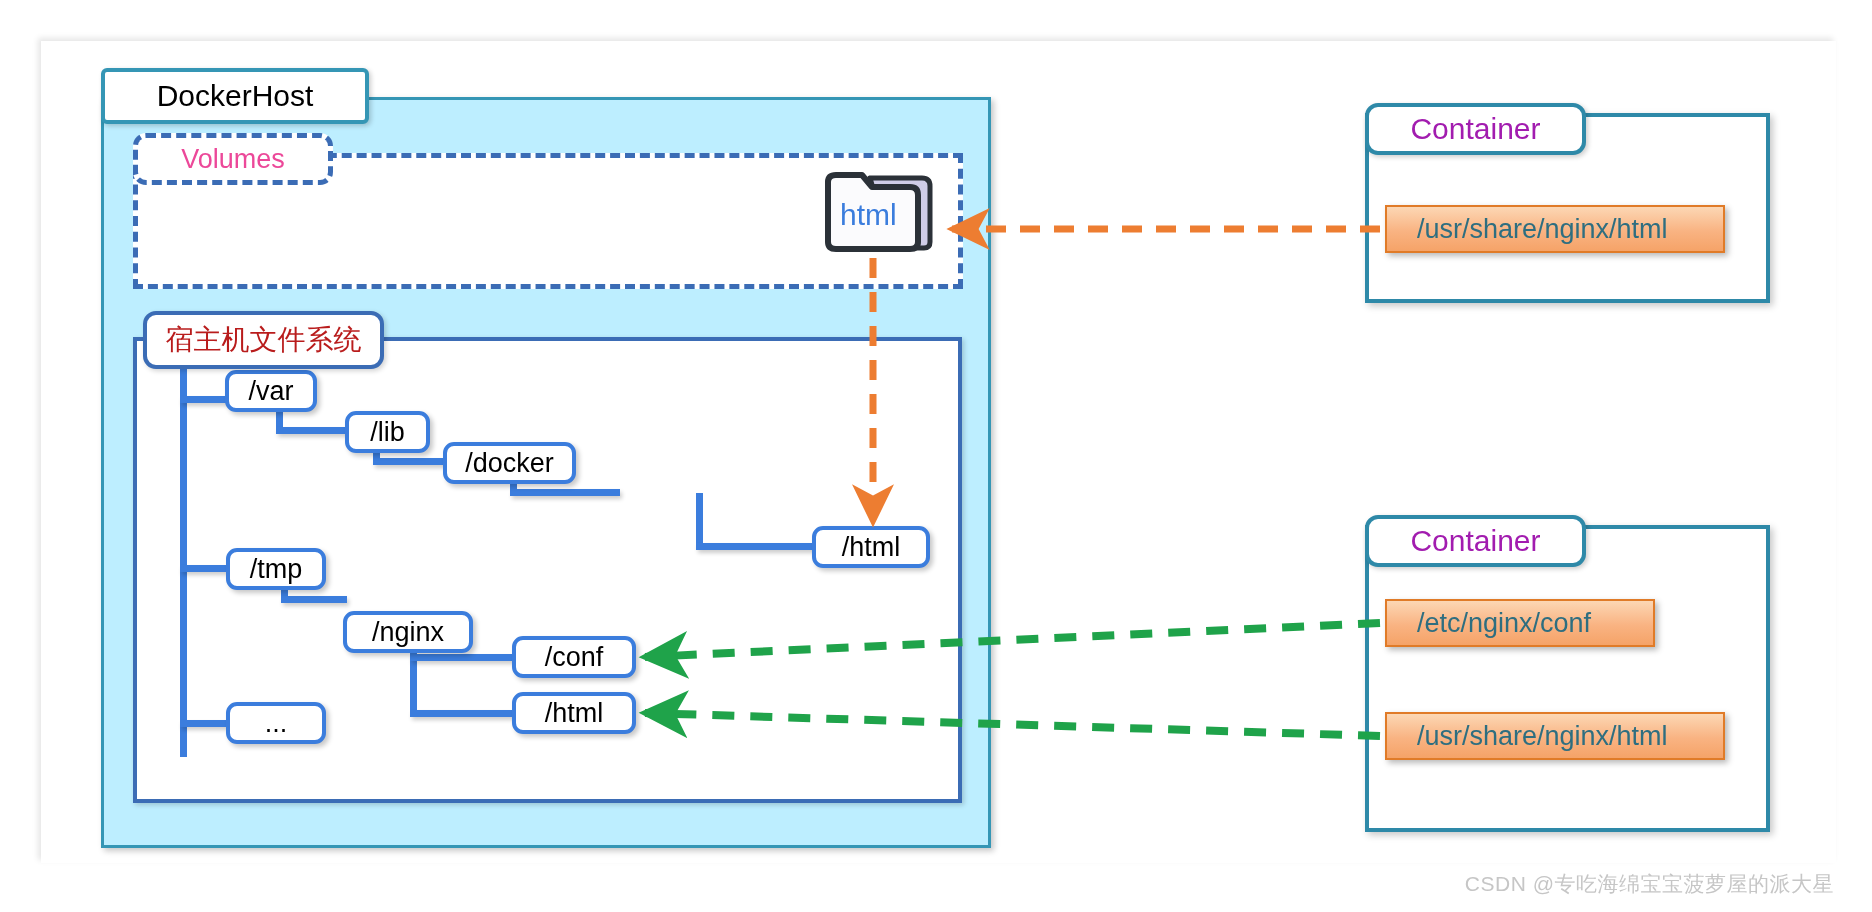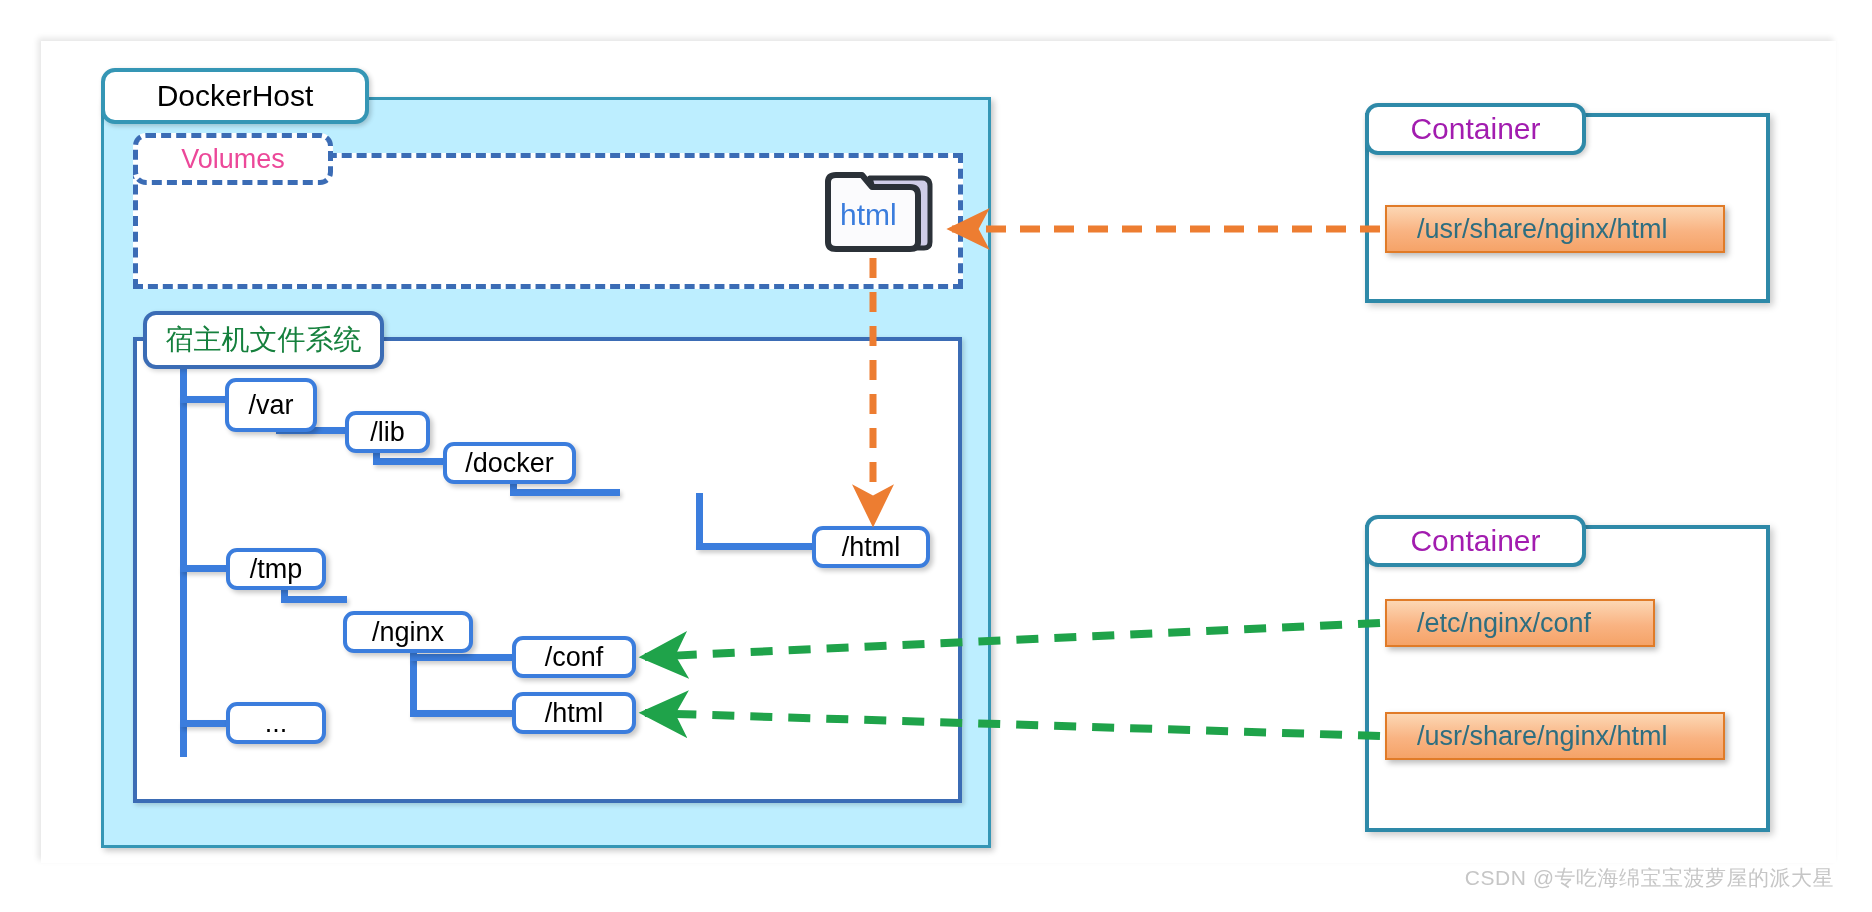--- a/index.html
+++ b/index.html
@@ -47,21 +47,21 @@
     align-items: center;
     justify-content: center;
     z-index: 6;
   }
   .titlebox span { white-space: nowrap; }
 
   .dockerhost-title {
     left: 101px; top: 68px;
     width: 268px; height: 56px;
     border: 4px solid #3596b5;
-    border-radius: 14px;
+    border-radius: 6px;
     font-size: 30px;
     color: #000000;
     box-shadow: 2px 2px 5px rgba(0,0,0,0.20);
   }
   
   .volumes-body {
     position: absolute;
     left: 133px; top: 153px;
     width: 830px; height: 136px;
     background: #ffffff;
@@ -86,21 +86,21 @@
     border: 4px solid #3b6cb5;
     box-sizing: border-box;
     box-shadow: 2px 2px 5px rgba(0,0,0,0.18);
   }
   .fs-title {
     left: 143px; top: 311px;
     width: 241px; height: 58px;
     border: 4px solid #3b6cb5;
     border-radius: 13px;
     font-size: 28px;
-    color: #15803d;
+    color: #b91c1c;
     background: #ffffff;
     box-shadow: 2px 2px 5px rgba(0,0,0,0.18);
   }
   
   .node {
     position: absolute;
     background: #ffffff;
     border: 4px solid #3b7ddd;
     border-radius: 11px;
     box-sizing: border-box;
@@ -162,21 +162,21 @@
   #arrows {
     position: absolute;
     left: 0; top: 0;
     width: 1872px; height: 912px;
     z-index: 9;
     pointer-events: none;
   }
   
   .watermark {
     position: absolute;
-    right: 38px; bottom: 20px;
+    right: 38px; bottom: 14px;
     font-size: 21px;
     color: #c6c6c6;
     white-space: nowrap;
     letter-spacing: 0.5px;
     text-align: center;
   }
 </style>
 </head>
 <body>
 
@@ -228,21 +228,21 @@
 
   <div class="conn" style="left:281px; top:569px; width:7px; height:34px;"></div>
   <div class="conn sh" style="left:281px; top:596px; width:66px; height:7px;"></div>
 
   <div class="conn" style="left:410px; top:618px; width:7px; height:99px;"></div>
   <div class="conn sh" style="left:410px; top:654px; width:105px; height:7px;"></div>
   <div class="conn sh" style="left:410px; top:710px; width:105px; height:7px;"></div>
 
   <div class="conn sh" style="left:180px; top:720px; width:48px; height:7px;"></div>
 
-  <div class="node" style="left:225px; top:378px; width:92px; height:54px;">
+  <div class="node" style="left:225px; top:370px; width:92px; height:42px;">
     <span>/var</span>
   </div>
   <div class="node" style="left:345px; top:411px; width:85px; height:42px;">
     <span>/lib</span>
   </div>
   <div class="node" style="left:443px; top:442px; width:133px; height:42px;">
     <span>/docker</span>
   </div>
   <div class="node" style="left:812px; top:526px; width:118px; height:42px;">
     <span>/html</span>

